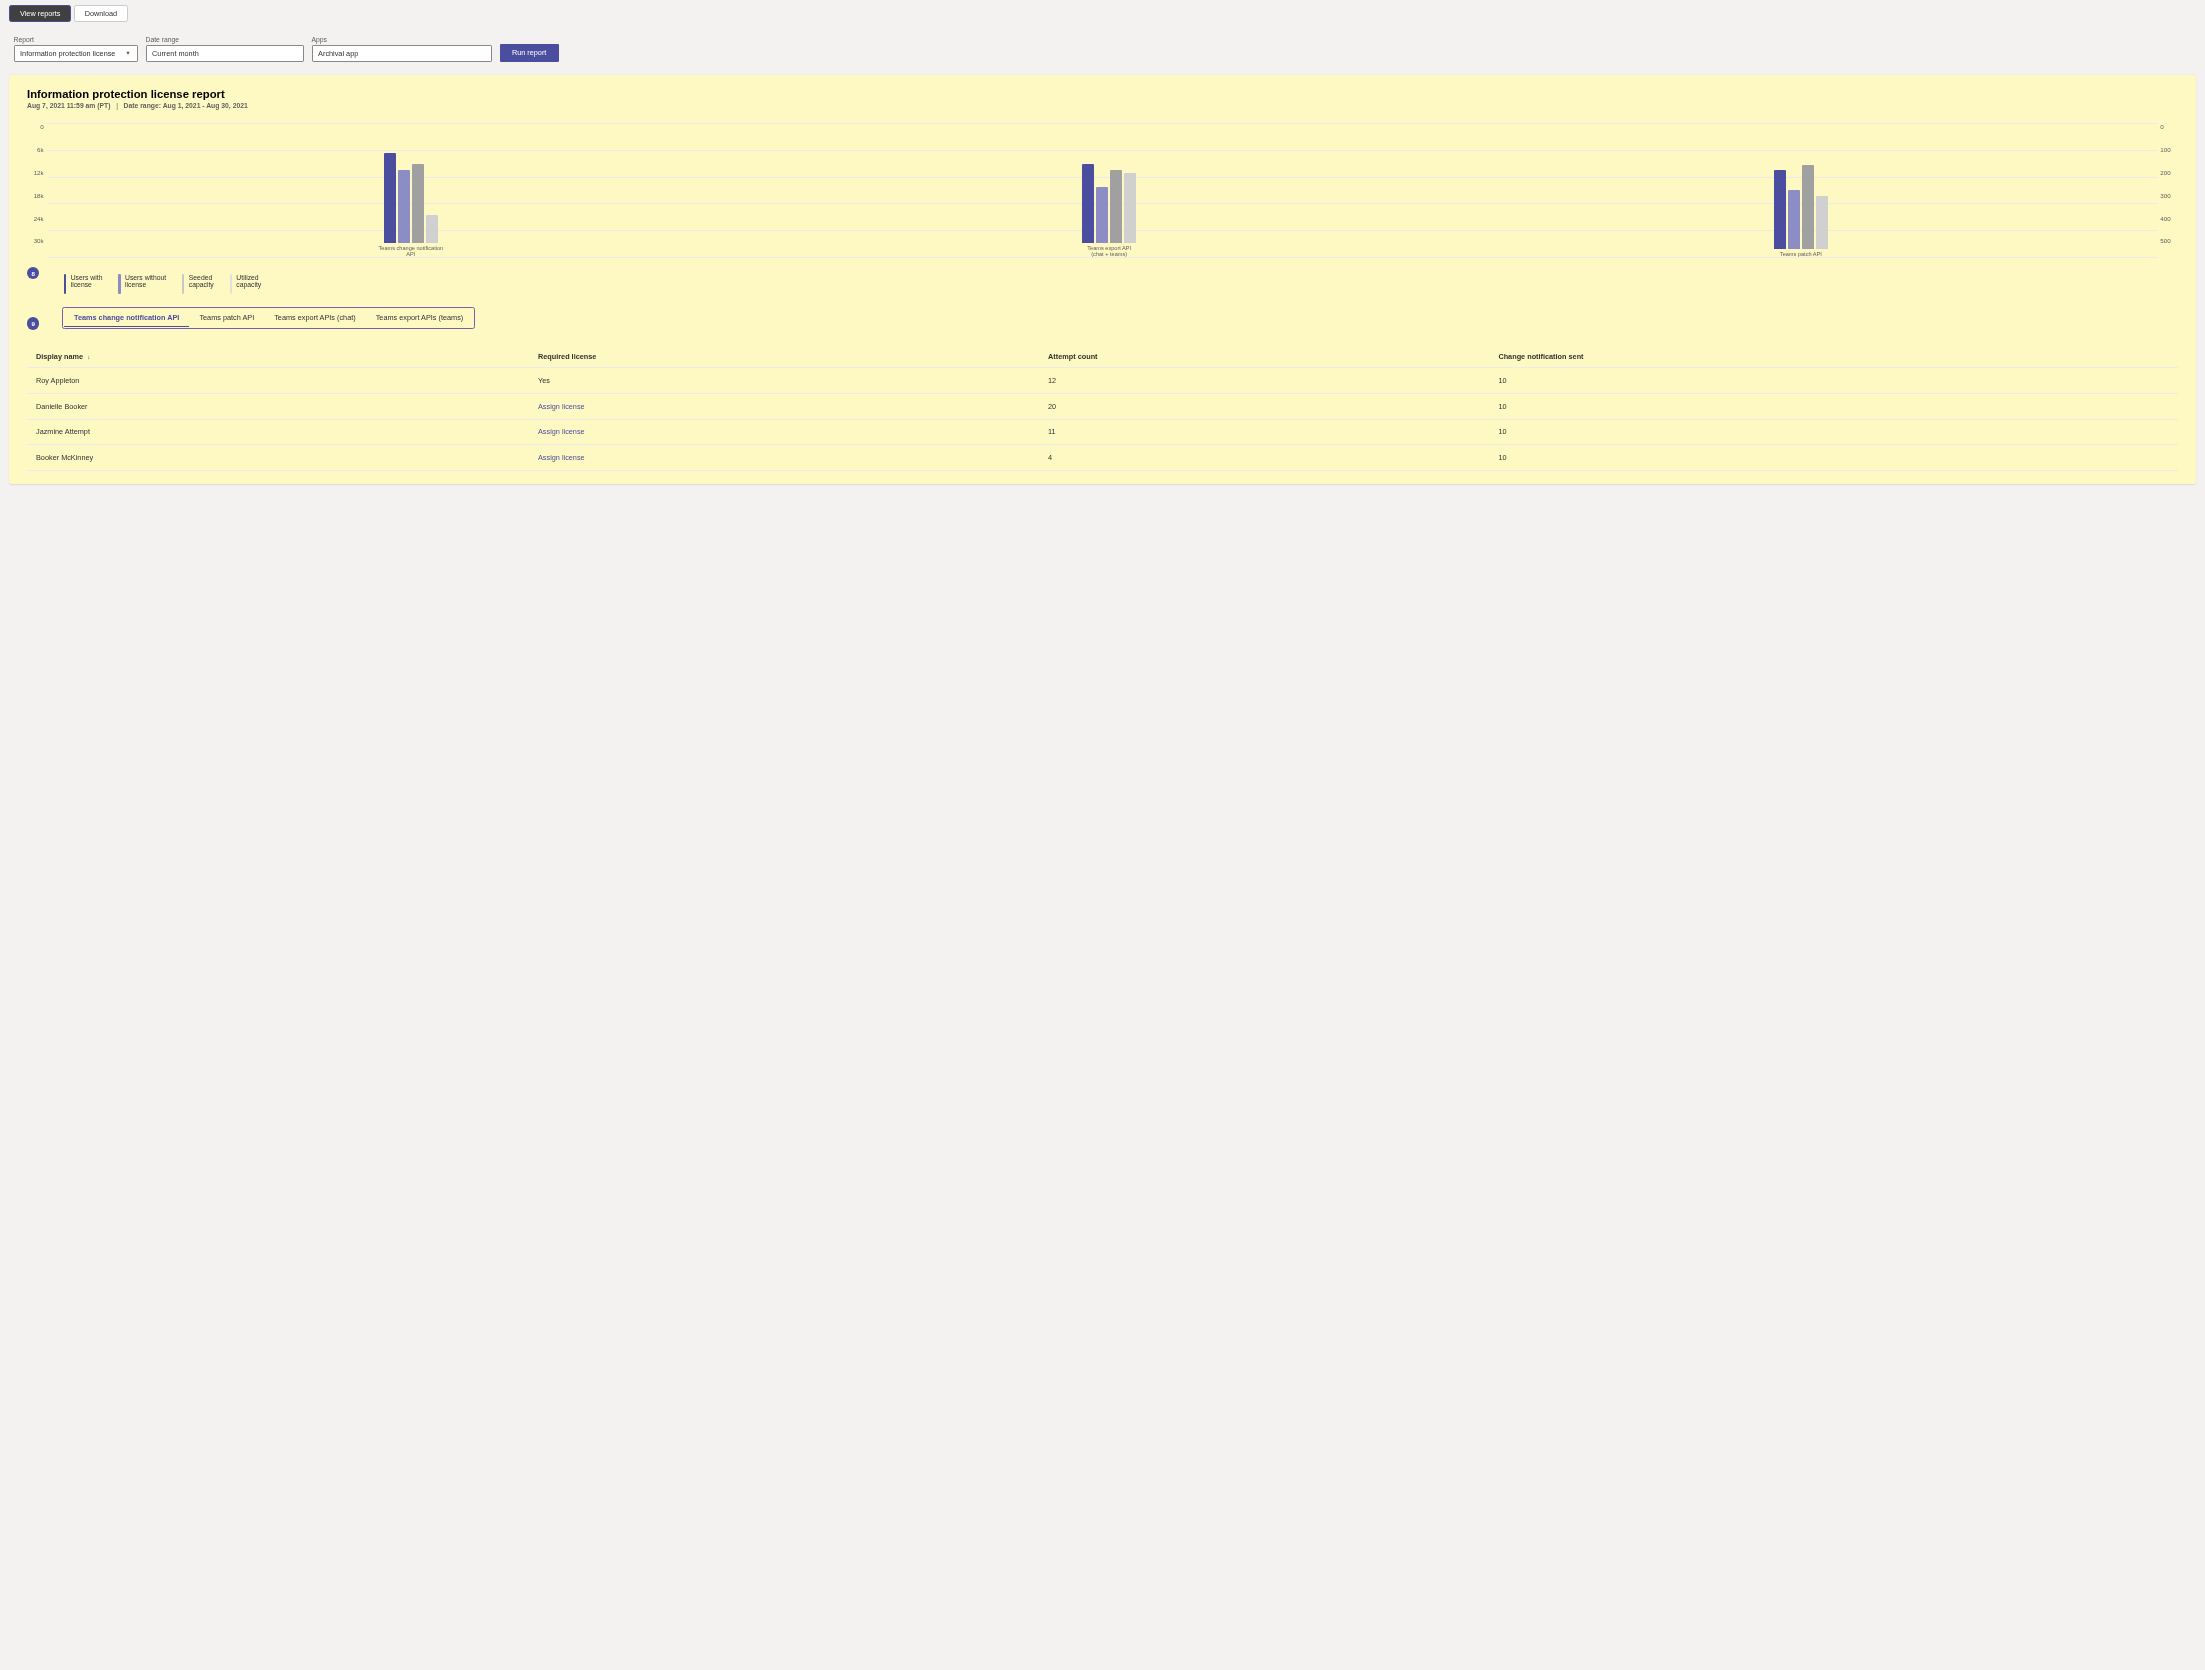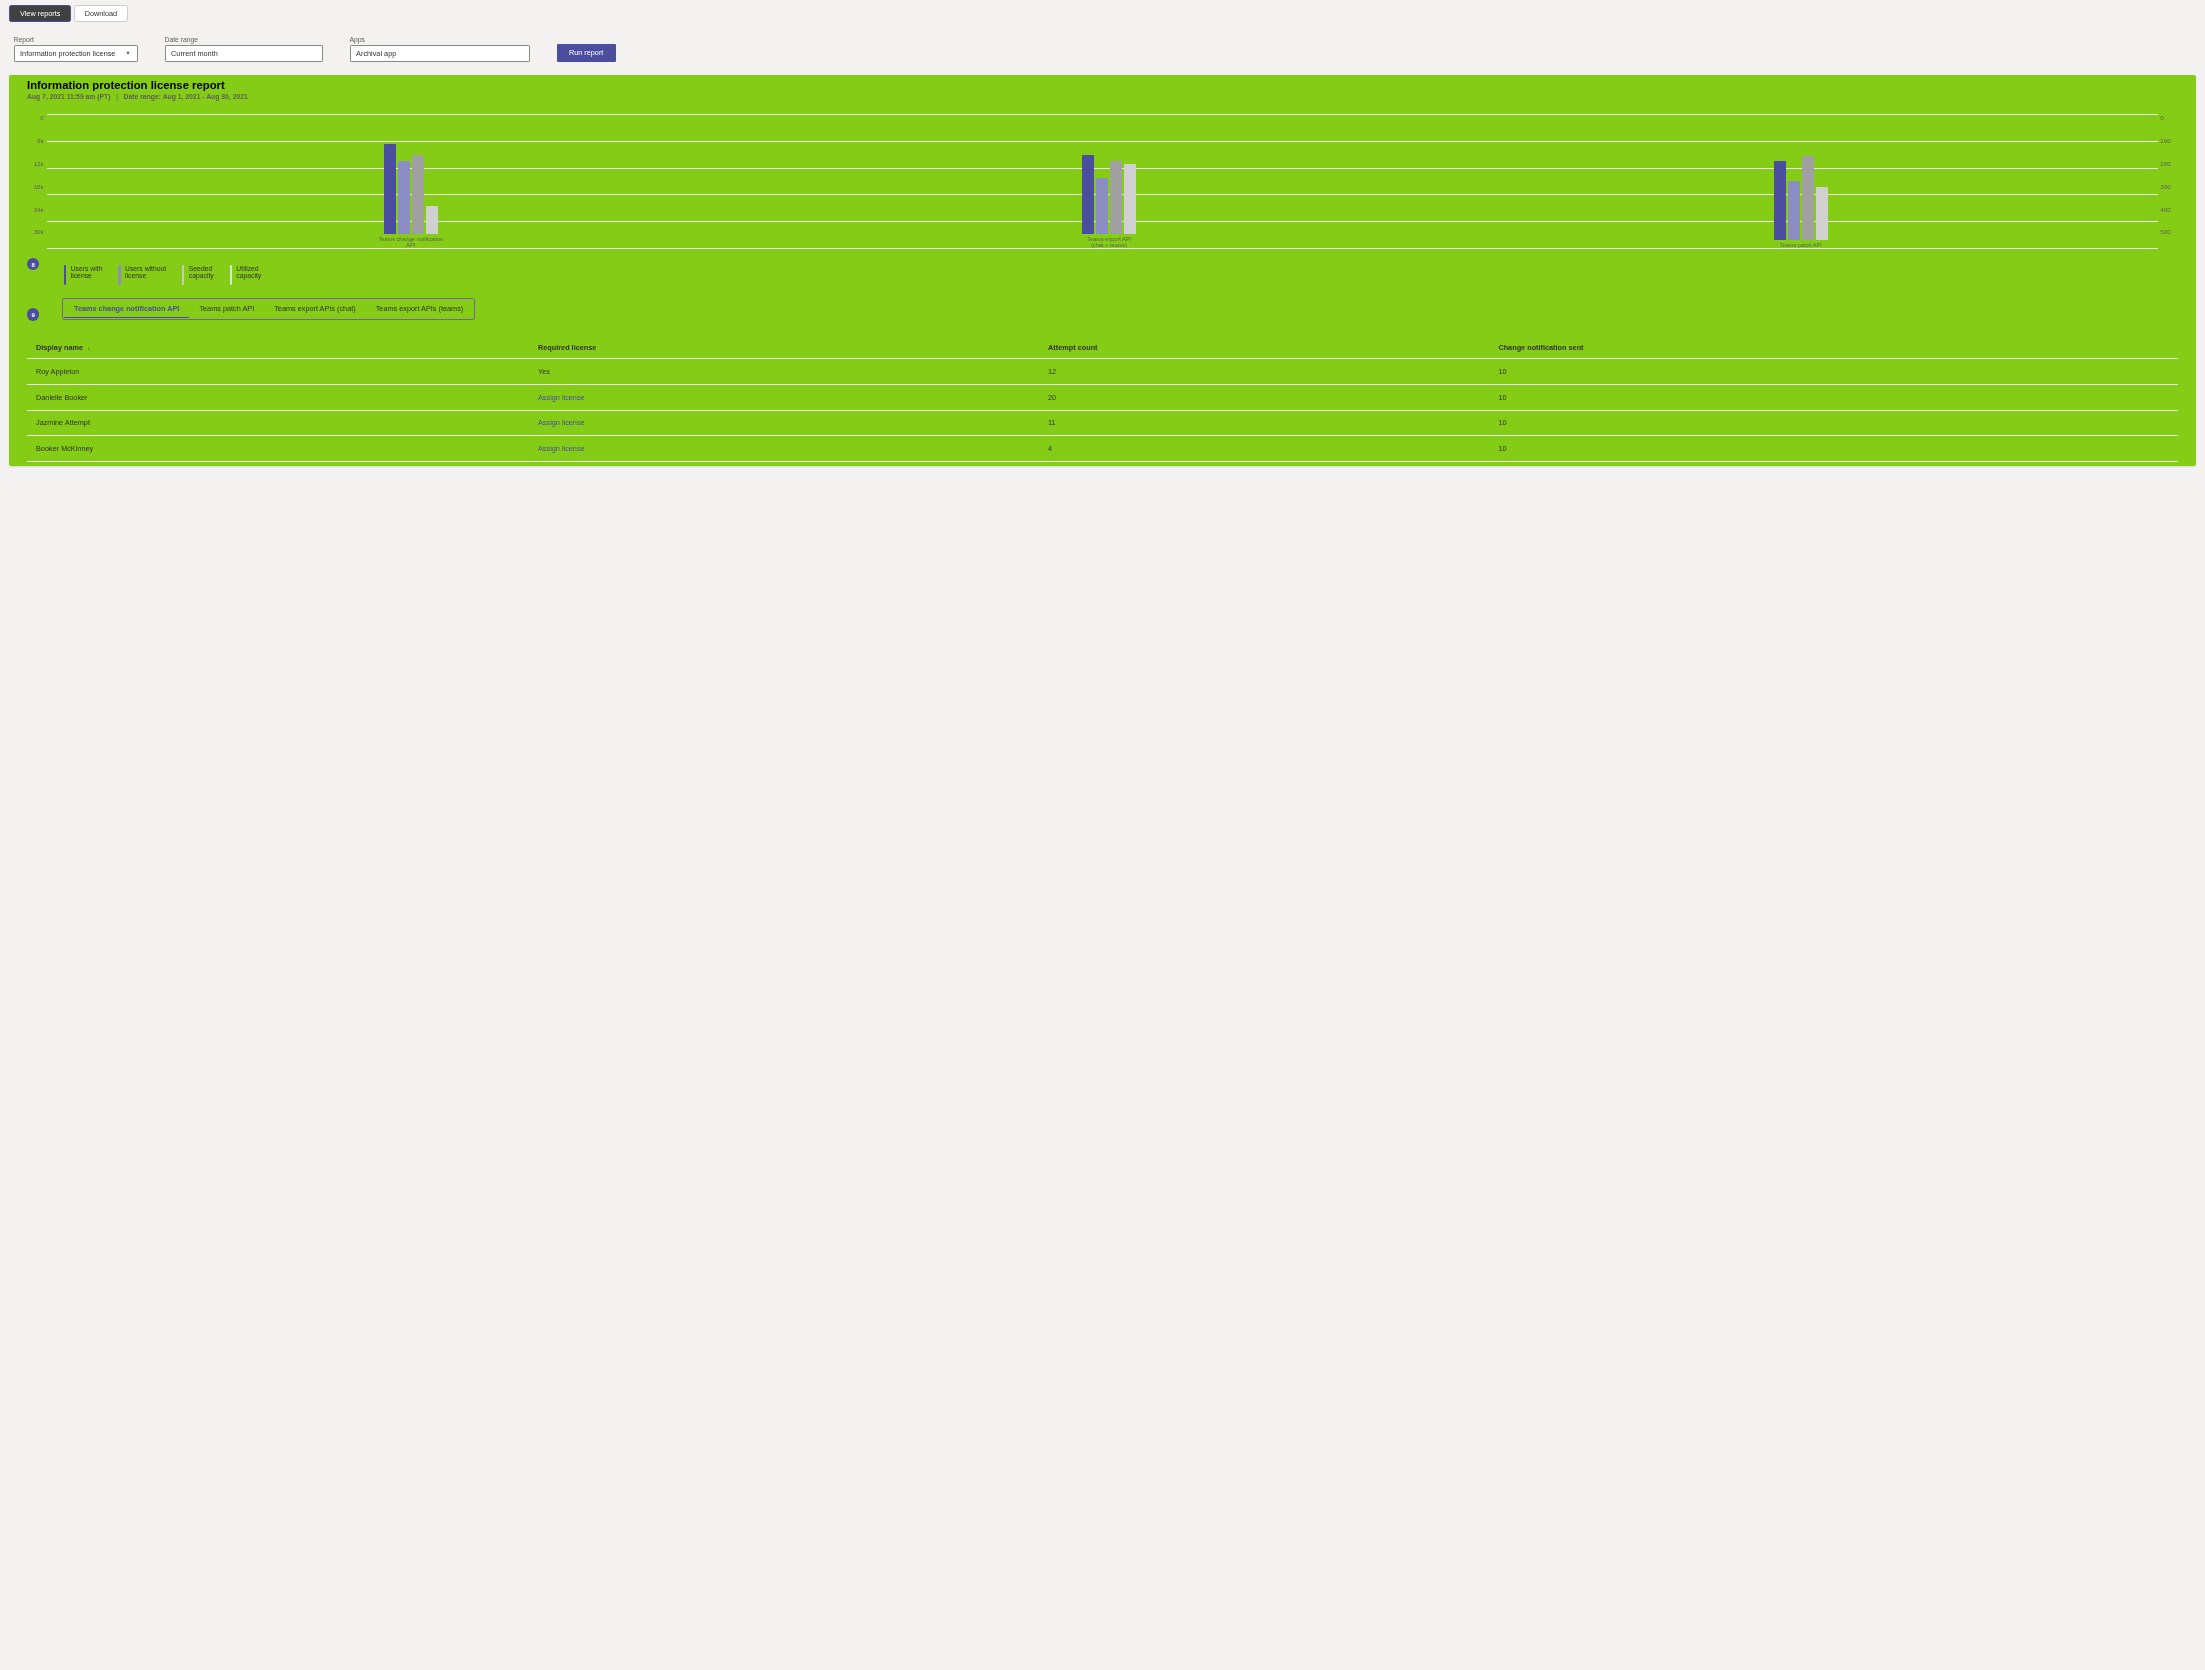--- a/index.html
+++ b/index.html
@@ -30,21 +30,21 @@
     .toolbar-btn.active {
       background: #404040;
       color: #fff;
       border-color: #4b4d9e;
     }
 
     
     .filter-bar {
       display: flex;
       align-items: flex-end;
-      gap: 27px;
+      gap: 8px;
       padding: 9px 13.5px;
       background: #f3f2f1;
     }
     .filter-group {
       display: flex;
       flex-direction: column;
       gap: 2.3px;
     }
     .filter-label {
       font-size: 6.8px;
@@ -77,24 +77,24 @@
       cursor: pointer;
       font-size: 7.3px;
       font-weight: 500;
       white-space: nowrap;
       align-self: flex-end;
       height: 18px;
     }
 
     
     .report-card {
-      background: #84cc16;
+      background: #fef9c3;
       margin: 4.5px 9px 9px 9px;
       border-radius: 2.3px;
-      padding: 4px 18px;
+      padding: 13px 18px;
       box-shadow: 0 0.6px 1.7px rgba(0,0,0,0.1);
     }
 
     .report-title {
       font-size: 11.3px;
       font-weight: 700;
       color: #000;
       margin-bottom: 2.3px;
     }
     .report-subtitle {

